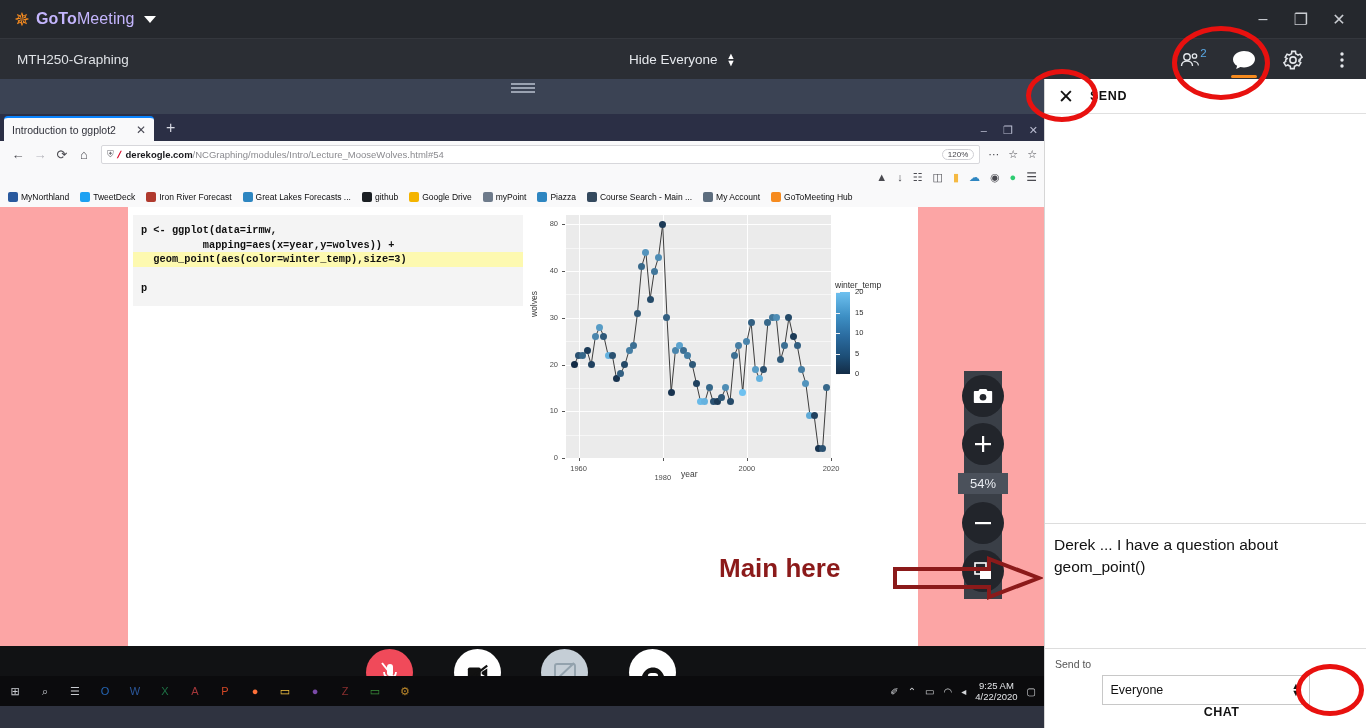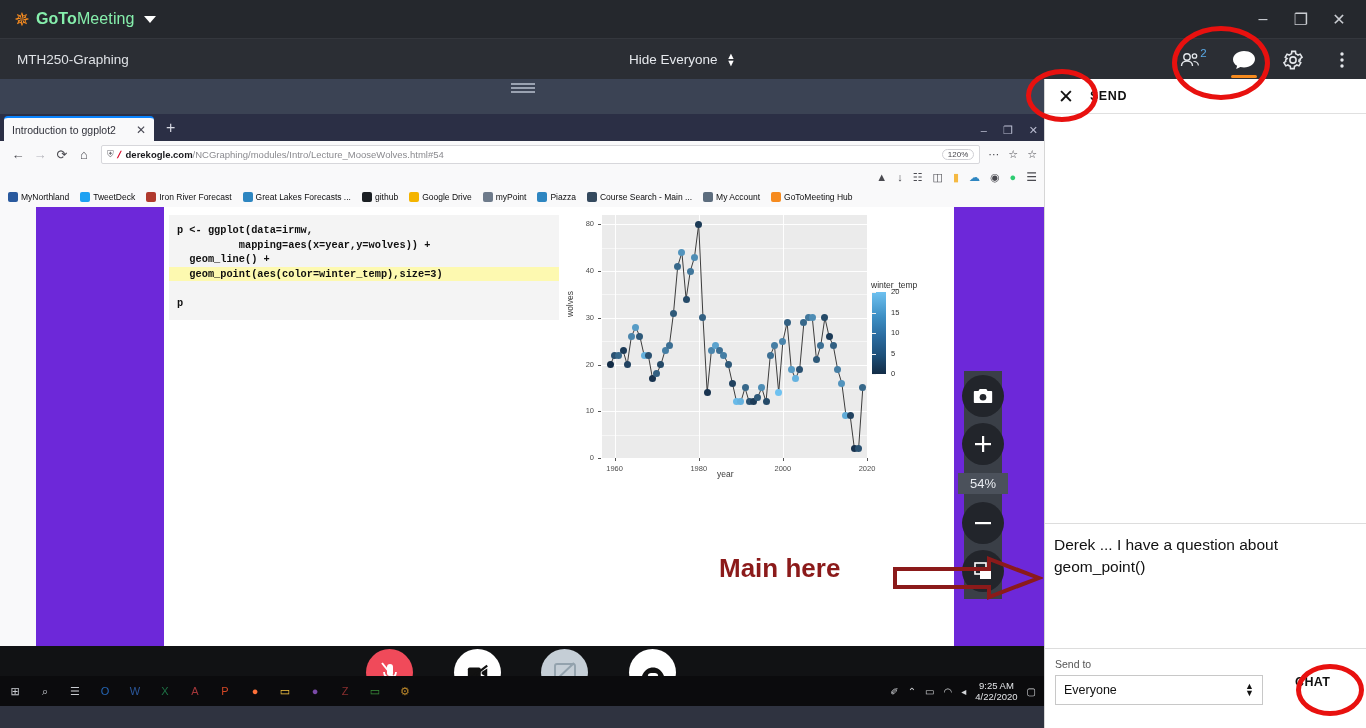--- a/index.html
+++ b/index.html
@@ -11,21 +11,21 @@
   }
   #app { position: relative; width: 1366px; height: 728px; }
 
   
   .gtm-titlebar {
     position: absolute; top: 0; left: 0; width: 1366px; height: 38px;
     background: #25282d; display: flex; align-items: center;
   }
   .gtm-logo { display: flex; align-items: center; margin-left: 14px; }
   .asterisk { color: #f68b1f; font-size: 19px; line-height: 1; margin-right: 6px; }
-  .brand { color: #86efac; font-size: 16px; letter-spacing: .1px; }
+  .brand { color: #c4b5fd; font-size: 16px; letter-spacing: .1px; }
   .brand b { font-weight: 700; }
   .brand span.light { font-weight: 400; }
   .caret-down {
     width: 0; height: 0; margin-left: 9px;
     border-left: 6px solid transparent; border-right: 6px solid transparent;
     border-top: 7px solid #fff;
   }
   .win-controls { position: absolute; right: 8px; top: 0; height: 38px; display: flex; align-items: center; }
   .win-btn { width: 38px; height: 38px; display: flex; align-items: center; justify-content: center; color: #c9ccd1; }
 
@@ -78,21 +78,21 @@
   .url { font-size: 9.5px; color: #8a8a8f; white-space: nowrap; }
   .url b { color: #18181c; font-weight: 700; }
   .zoom-pill { font-size: 8px; color: #45454b; border: 1px solid #cfcfd4; border-radius: 9px; padding: 0px 5px; margin-left: auto; }
   .nav-right { display: flex; align-items: center; gap: 9px; margin-left: 8px; font-size: 11px; color: #4a4a50; }
 
   .bw-extrabar { height: 20px; background: #f9f9fa; display: flex; align-items: center; gap: 10px; padding: 0 7px; justify-content: flex-end; }
   .bw-bookmarks { height: 20px; background: #f9f9fa; display: flex; align-items: center; gap: 11px; padding-left: 8px; }
   .bm { display: flex; align-items: center; font-size: 8.5px; color: #0c0c0d; white-space: nowrap; }
   .bm .fav { width: 10px; height: 10px; border-radius: 2px; margin-right: 3px; display: inline-block; }
 
-  .bw-content { position: relative; height: 467px; background: #6d28d9; margin-left: 36px; }
+  .bw-content { position: relative; height: 467px; background: #fca5a5; }
   .page-white { position: absolute; left: 128px; top: 0; width: 790px; height: 467px; background: #fff; }
 
   
   .codeblock {
     position: absolute; left: 5px; top: 8px; width: 390px; background: #f4f4f4;
     padding: 8px 0 10px 0; font-family: "Liberation Mono", monospace; font-size: 10.3px; color: #101010;
   }
   .codeblock .cl { padding: 0 8px; white-space: pre; line-height: 14.5px; font-weight: 700; }
   .codeblock .hl { background: #fdf9b0; }
 
@@ -122,21 +122,21 @@
 
   
   .chatpanel { position: absolute; left: 1044px; top: 79px; width: 322px; height: 649px; background: #fff; border-left: 1px solid #d6d6d6; }
   .chat-head { height: 35px; display: flex; align-items: center; border-bottom: 1px solid #e0e0e0; }
   .chat-x { font-size: 19px; margin-left: 13px; color: #111; line-height: 1; }
   .chat-title { margin-left: 16px; font-size: 12.5px; font-weight: 700; letter-spacing: .6px; color: #111; }
   .chat-log { height: 410px; border-bottom: 1px solid #ddd; }
   .chat-compose { height: 125px; padding: 10px 9px; font-size: 15.5px; color: #111; line-height: 22px; border-bottom: 1px solid #ddd; }
   .chat-footer { padding: 9px 10px; }
   .sendto-lbl { font-size: 10.5px; color: #555; margin-bottom: 5px; }
-  .sendto-row { display: flex; align-items: flex-start; }
+  .sendto-row { display: flex; align-items: center; flex-direction: column; }
   .sendto-select {
     width: 208px; height: 30px; border: 1px solid #c8c8c8; background: #fff;
     display: flex; align-items: center; padding: 0 8px; font-size: 12.5px; color: #111;
   }
   .sendto-select .stepper { margin-left: auto; }
   .sendto-select .stepper i { color: #111; }
   .send-btn { margin-left: 32px; font-size: 12.5px; font-weight: 700; letter-spacing: .4px; color: #111; }
 
   
   .ann-circle { position: absolute; border: 5px solid #e8110f; border-radius: 50%; }
@@ -309,21 +309,20 @@
             <span>GoToMeeting Hub</span>
           </div>
         </div>
 
       <div class="bw-content">
         <div class="page-white">
 
           <div class="codeblock" id="code-block">
               <div class="cl">p &lt;- ggplot(data=irmw,</div>
               <div class="cl">          mapping=aes(x=year,y=wolves)) +</div>
-              <div class="cl">  geom_line() +</div>
               <div class="cl hl">  geom_point(aes(color=winter_temp),size=3)</div>
               <div class="cl">&nbsp;</div>
               <div class="cl">p</div>
             </div>
 
           <div class="chart">
             <div class="plotpanel" id="plot-panel">
                 <div class="gl-h" style="top: 243px;"></div>
                 <div class="gl-h" style="top: 196.269px;"></div>
                 <div class="gl-h" style="top: 149.538px;"></div>
@@ -412,21 +411,21 @@
                 <div class="ylab-t" style="left: 3px; top: 152.538px;">20</div>
                 <div class="ytick" style="left: 29px; top: 157.538px;"></div>
                 <div class="ylab-t" style="left: 3px; top: 105.808px;">30</div>
                 <div class="ytick" style="left: 29px; top: 110.808px;"></div>
                 <div class="ylab-t" style="left: 3px; top: 59.0769px;">40</div>
                 <div class="ytick" style="left: 29px; top: 64.0769px;"></div>
                 <div class="ylab-t" style="left: 3px; top: 12.3462px;">80</div>
                 <div class="ytick" style="left: 29px; top: 17.3462px;"></div>
                 <div class="xlab-t" style="left: 30.619px; top: 257px;">1960</div>
                 <div class="xtick" style="left: 45.619px; top: 251px;"></div>
-                <div class="xlab-t" style="left: 114.746px; top: 257px;">1980</div>
+                <div class="xlab-t" style="left: 114.746px; top: 266px;">1980</div>
                 <div class="xtick" style="left: 129.746px; top: 251px;"></div>
                 <div class="xlab-t" style="left: 198.873px; top: 257px;">2000</div>
                 <div class="xtick" style="left: 213.873px; top: 251px;"></div>
                 <div class="xlab-t" style="left: 283px; top: 257px;">2020</div>
                 <div class="xtick" style="left: 298px; top: 251px;"></div>
               </div>
             <div class="axtitle-y">wolves</div>
             <div class="axtitle-x">year</div>
             <div class="legend-title">winter_temp</div>
             <div class="legend-bar"></div>

